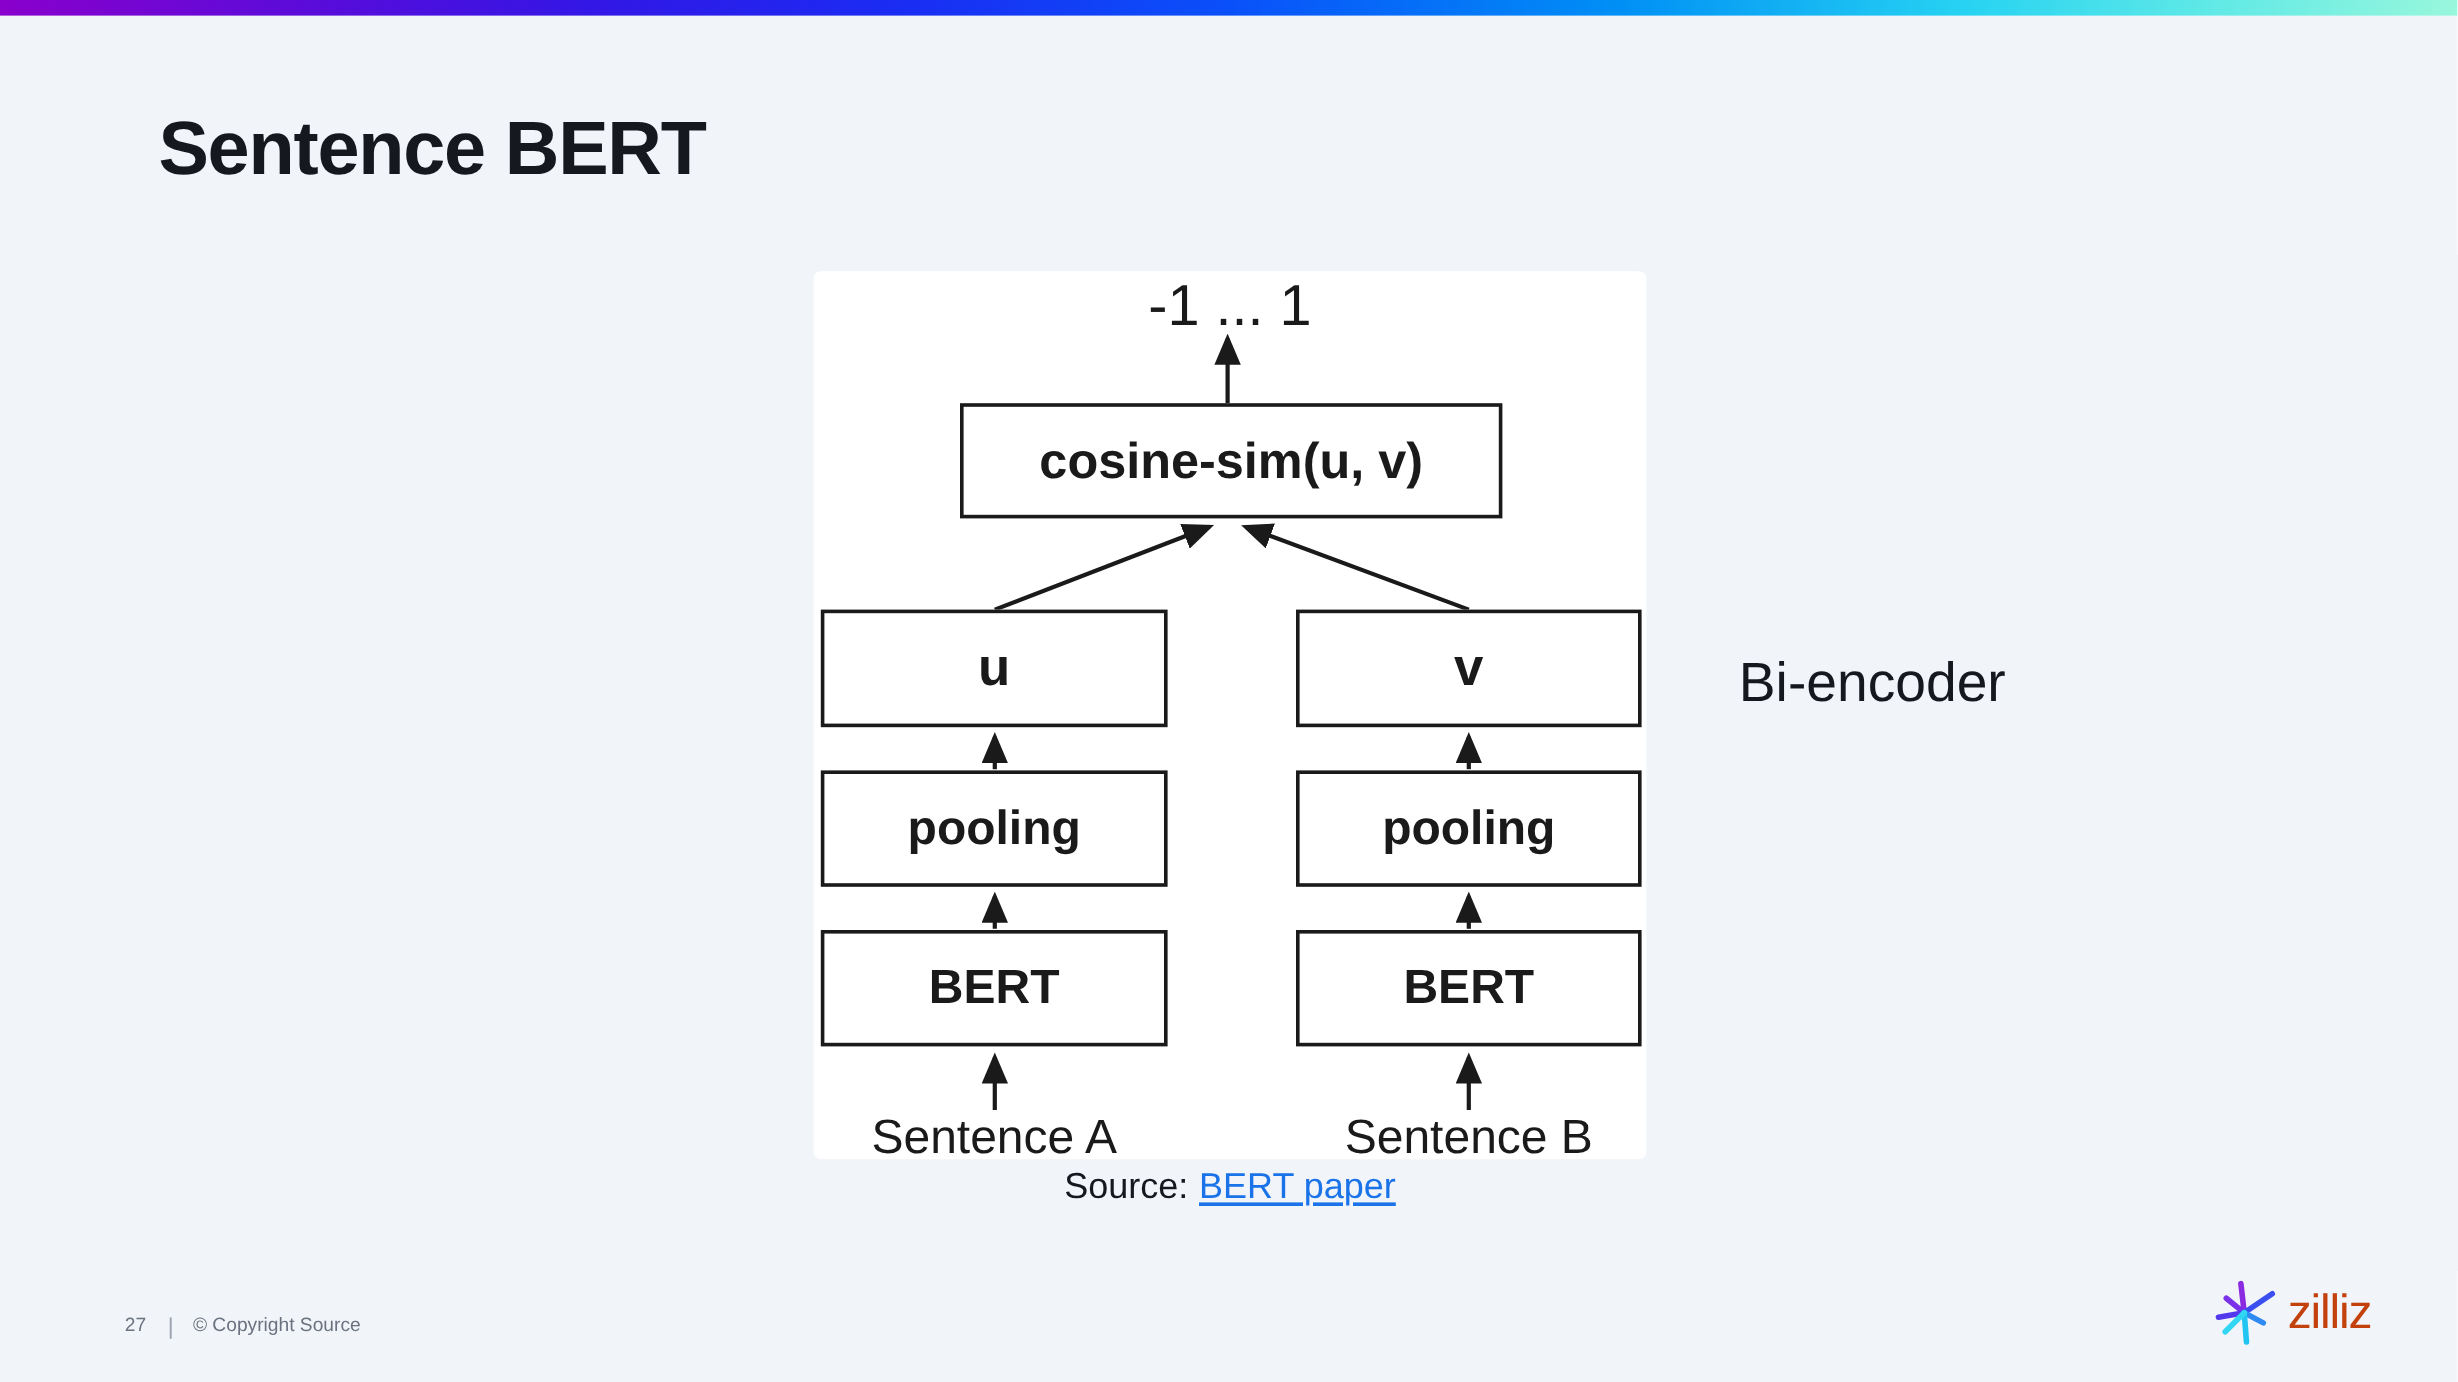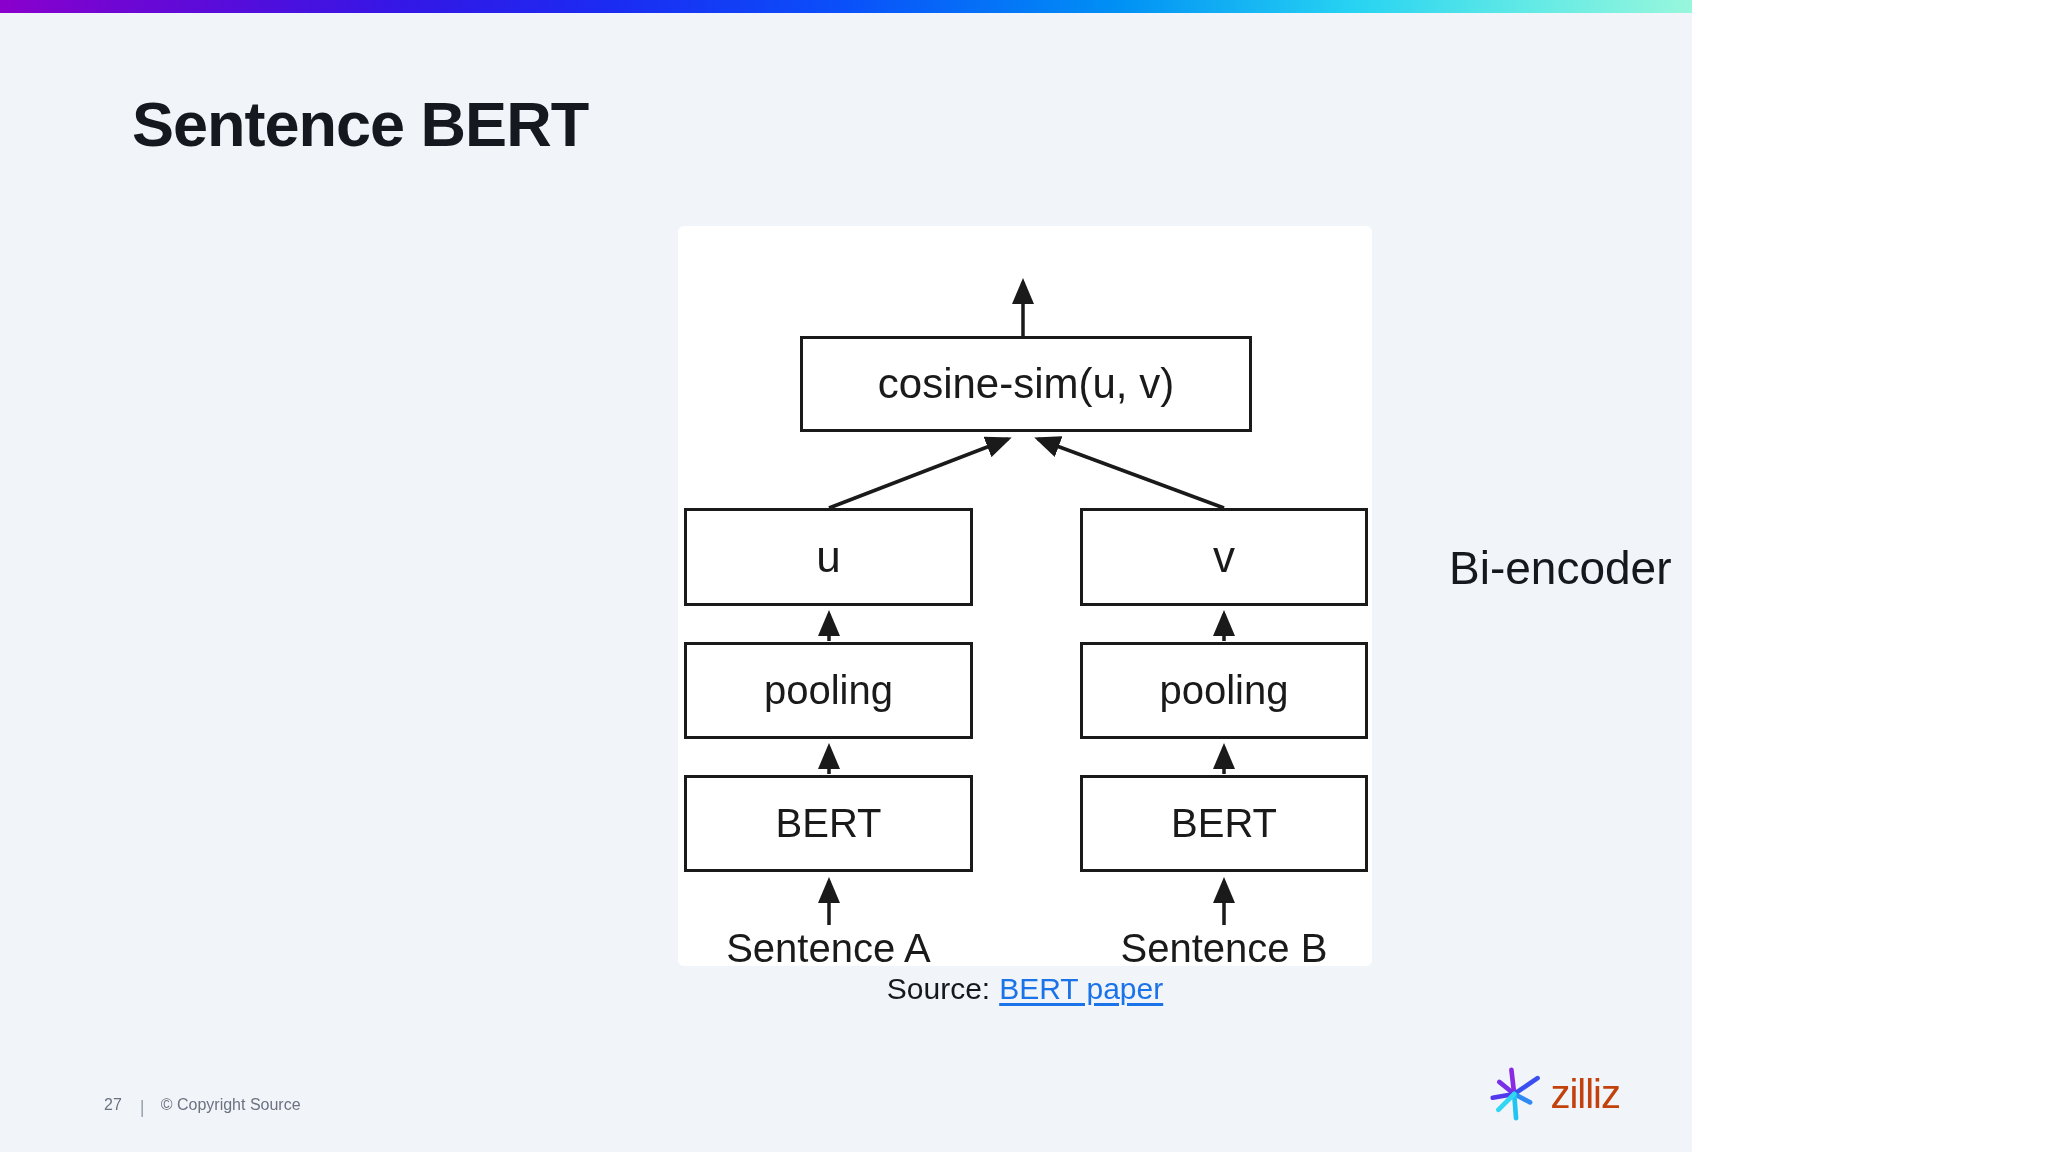--- a/index.html
+++ b/index.html
@@ -1,20 +1,20 @@
 <!DOCTYPE html>
 <html><head>
 <meta charset="utf-8">
 <style>
   html, body { margin: 0; padding: 0; overflow: hidden; }
   body { font-family: "Liberation Sans", "DejaVu Sans", sans-serif; }
 
   .slide {
     position: relative;
-    width: 1692px;
+    width: 2048px;
     height: 1152px;
     background: #f1f5f9;
     overflow: hidden;
   }
 
   
   .topbar {
     position: absolute;
     left: 0; top: 0;
     width: 100%; height: 13px;
@@ -55,20 +55,21 @@
 
   .dbox {
     position: absolute;
     border: 3px solid #1a1a1a;
     background: #ffffff;
     display: flex;
     align-items: center;
     justify-content: center;
     color: #1a1a1a;
     box-sizing: border-box;
+    font-weight: bold;
   }
 
   .cosine-box { left: 122px; top: 110px; width: 452px; height: 96px; font-size: 42px; }
   .u-box      { left: 6px;   top: 282px; width: 289px; height: 98px; font-size: 44px; }
   .v-box      { left: 402px; top: 282px; width: 288px; height: 98px; font-size: 44px; }
   .pool-l     { left: 6px;   top: 416px; width: 289px; height: 97px; font-size: 40px; }
   .pool-r     { left: 402px; top: 416px; width: 288px; height: 97px; font-size: 40px; }
   .bert-l     { left: 6px;   top: 549px; width: 289px; height: 97px; font-size: 40px; }
   .bert-r     { left: 402px; top: 549px; width: 288px; height: 97px; font-size: 40px; }
 
@@ -153,20 +154,21 @@
         <line x1="546" y1="282" x2="360" y2="213" marker-end="url(#ah)"></line>
         <line x1="151" y1="415" x2="151" y2="388" marker-end="url(#ah)"></line>
         <line x1="546" y1="415" x2="546" y2="388" marker-end="url(#ah)"></line>
         <line x1="151" y1="548" x2="151" y2="521" marker-end="url(#ah)"></line>
         <line x1="546" y1="548" x2="546" y2="521" marker-end="url(#ah)"></line>
         <line x1="151" y1="699" x2="151" y2="655" marker-end="url(#ah)"></line>
         <line x1="546" y1="699" x2="546" y2="655" marker-end="url(#ah)"></line>
       </g>
     </svg>
 
+    <div class="dlabel out-range">-1 ... 1</div>
 
     <div class="dbox cosine-box">cosine-sim(u, v)</div>
     <div class="dbox u-box">u</div>
     <div class="dbox v-box">v</div>
     <div class="dbox pool-l">pooling</div>
     <div class="dbox pool-r">pooling</div>
     <div class="dbox bert-l">BERT</div>
     <div class="dbox bert-r">BERT</div>
 
     <div class="dlabel sent-a">Sentence A</div>

